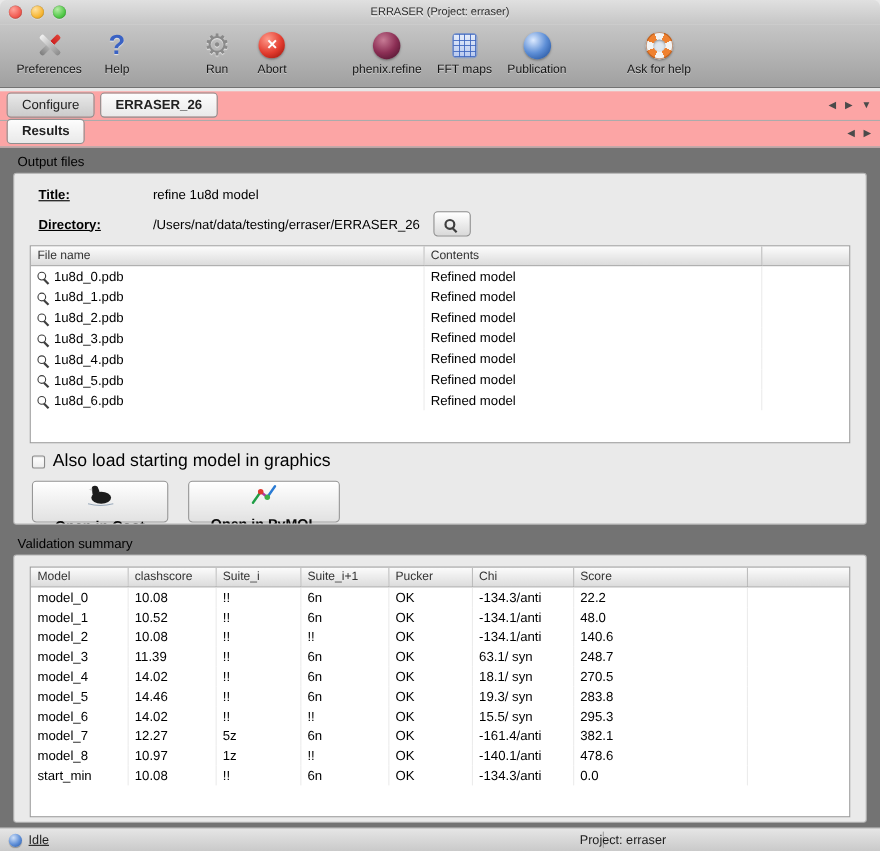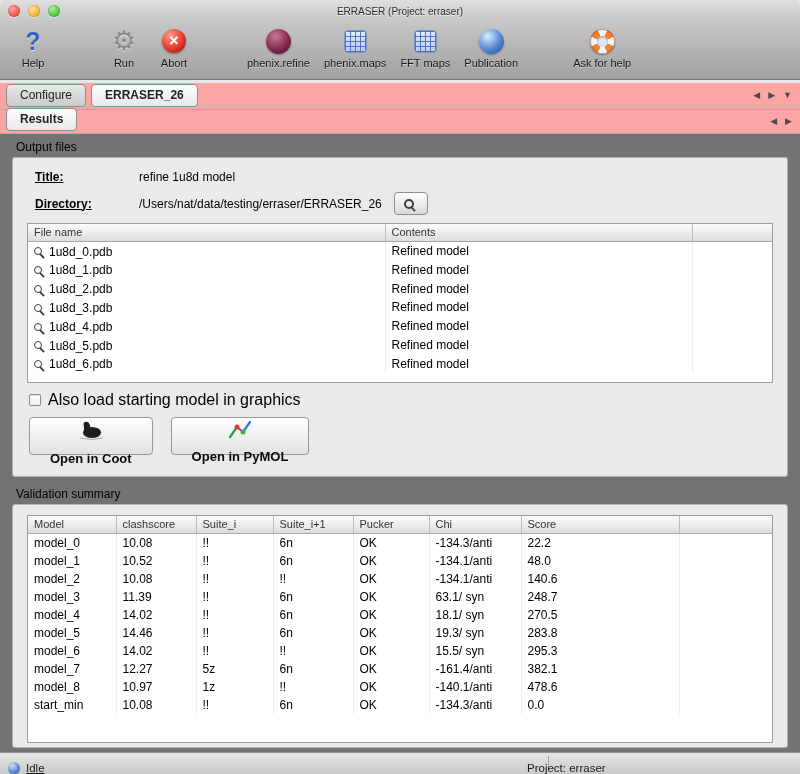--- a/index.html
+++ b/index.html
@@ -87,21 +87,21 @@
   .dir-btn { margin-left:12px; width:34px; height:23px; border:1px solid #8f8f8f; border-radius:4px;
     background:linear-gradient(#ffffff,#d9d9d9); display:flex; align-items:center; justify-content:center; cursor:default; }
 
   .mag { display:inline-block; width:8px; height:8px; border:1.5px solid #3f3f3f;
     border-radius:50%; position:relative; margin-right:7px; vertical-align:-1px; flex:none; }
   .mag::after { content:''; position:absolute; right:-4px; bottom:-3px; width:6px; height:2px;
     background:#3f3f3f; transform:rotate(45deg); }
   .mag.lg { width:10px; height:10px; border-width:2px; margin-right:3px; }
 
   .table-wrap { border:1px solid #9b9b9b; background:#fff; overflow:hidden; }
-  .table-wrap.files { height:160px; margin-top:4px; }
+  .table-wrap.files { height:180px; margin-top:4px; }
   .table-wrap.validation { height:228px; }
   table.data-table { border-collapse:collapse; width:100%; table-layout:fixed; font-size:12px; color:#000; }
   table.data-table thead th { background:linear-gradient(#fcfcfc,#dcdcdc);
     border-bottom:1px solid #a8a8a8; border-right:1px solid #bdbdbd;
     font-weight:normal; text-align:left; padding:2px 6px; font-size:11px; color:#333;
     height:17px; white-space:nowrap; overflow:hidden; }
   table.data-table thead th:last-child { border-right:none; }
   table.data-table tbody td { padding:2px 6px; height:17px; border-right:1px solid #ececec;
     white-space:nowrap; overflow:hidden; }
   table.data-table tbody td:last-child { border-right:none; }
@@ -113,21 +113,21 @@
 
   .btn-row { display:flex; gap:18px; margin:4px 0 0 2px; }
   .big-btn { display:inline-flex; align-items:center; gap:9px; height:38px; padding:0 20px;
     border:1px solid #979797; border-radius:4px; cursor:default;
     background:linear-gradient(#ffffff,#f0f0f0 50%,#e2e2e2); font-size:13px; font-weight:bold; color:#0a0a0a;
     box-shadow:inset 0 1px 0 #fff;flex-direction:column; }
   .btn-ic { display:inline-flex; align-items:center; }
 
   
   .statusbar { flex:none; height:22px; background:linear-gradient(#e6e6e6,#c9c9c9);
-    border-top:1px solid #919191; position:relative; display:flex; align-items:flex-end;
+    border-top:1px solid #919191; position:relative; display:flex; align-items:center;
     font-size:11.5px; color:#1d1d1d; padding-left:8px;text-decoration:underline; }
   .status-dot { width:12px; height:12px; border-radius:50%; flex:none; margin-right:6px;
     background:radial-gradient(circle at 35% 30%, #cfe0f8, #5b8cd6 55%, #27549e);
     box-shadow:0 1px 1px rgba(0,0,0,.3); }
   .sb-sep { position:absolute; left:548px; top:3px; height:15px; border-left:1px solid #a2a2a2; }
   .project { position:absolute; left:527px; }
 </style>
 </head>
 <body>
 
@@ -138,20 +138,26 @@
       <span class="tl red"></span>
       <span class="tl yellow"></span>
       <span class="tl green"></span>
     </div>
     <span>ERRASER (Project: erraser)</span>
   </div>
 
   <div class="toolbar">
       <div class="tb-item">
         <span class="ic">
+          <span class="shape ic-pref"></span>
+        </span>
+        <span class="tb-label">Preferences</span>
+      </div>
+      <div class="tb-item">
+        <span class="ic">
           <span class="shape ic-help">?</span>
         </span>
         <span class="tb-label">Help</span>
       </div>
       <div class="tb-item tb-gap">
         <span class="ic">
           <span class="shape ic-run">⚙</span>
         </span>
         <span class="tb-label">Run</span>
       </div>
@@ -159,26 +165,20 @@
         <span class="ic">
           <span class="shape ic-abort">×</span>
         </span>
         <span class="tb-label">Abort</span>
       </div>
       <div class="tb-item tb-gap">
         <span class="ic">
           <span class="shape ic-refine"></span>
         </span>
         <span class="tb-label">phenix.refine</span>
-      </div>
-      <div class="tb-item">
-        <span class="ic">
-          <span class="shape ic-maps"></span>
-        </span>
-        <span class="tb-label">phenix.maps</span>
       </div>
       <div class="tb-item">
         <span class="ic">
           <span class="shape ic-maps"></span>
         </span>
         <span class="tb-label">FFT maps</span>
       </div>
       <div class="tb-item">
         <span class="ic">
           <span class="shape ic-pub"></span>

